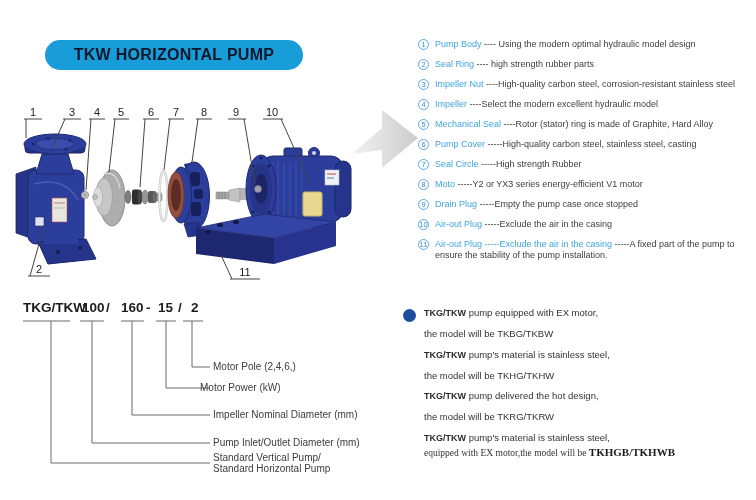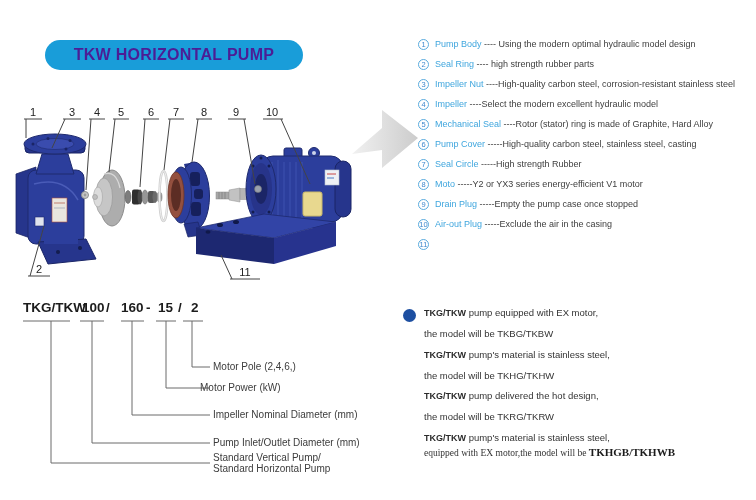--- a/index.html
+++ b/index.html
@@ -8,21 +8,21 @@
     position:relative; width:756px; height:500px; background:#fff;
     font-family:"Liberation Sans", sans-serif; color:#3a3a3a; overflow:hidden;
   }
   
   .banner {
     position:absolute; left:45px; top:40px; width:258px; height:30px;
     background:var(--banner-blue,#199dd9); border-radius:15px;
     display:flex; align-items:center; justify-content:center;
   }
   .banner span {
-    color:#4c1d95; font-weight:bold; font-size:16px; letter-spacing:.3px; white-space:nowrap;
+    color:#0f172a; font-weight:bold; font-size:16px; letter-spacing:.3px; white-space:nowrap;
   }
   
   .diagram { position:absolute; left:8px; top:92px; }
   .diagram text { font-family:"Liberation Sans", sans-serif; font-size:11px; fill:#222; }
   
   .big-arrow { position:absolute; left:348px; top:98px; }
   
   .plist { position:absolute; left:418px; top:39px; width:336px; }
   .part-row { position:relative; padding-left:17px; font-size:9px; line-height:11.6px;
               margin-bottom:8.4px; white-space:nowrap; }
@@ -216,21 +216,21 @@
       <div class="part-row"><span class="pnum">1</span><span><span class="pname">Pump Body</span><span class="pdesc"> ---- Using the modern optimal hydraulic model design</span></span></div>
       <div class="part-row"><span class="pnum">2</span><span><span class="pname">Seal Ring</span><span class="pdesc"> ---- high strength rubber parts</span></span></div>
       <div class="part-row"><span class="pnum">3</span><span><span class="pname">Impeller Nut</span><span class="pdesc"> ----High-quality carbon steel, corrosion-resistant stainless steel</span></span></div>
       <div class="part-row"><span class="pnum">4</span><span><span class="pname">Impeller</span><span class="pdesc"> ----Select the modern excellent hydraulic model</span></span></div>
       <div class="part-row"><span class="pnum">5</span><span><span class="pname">Mechanical Seal</span><span class="pdesc"> ----Rotor (stator) ring is made of Graphite, Hard Alloy</span></span></div>
       <div class="part-row"><span class="pnum">6</span><span><span class="pname">Pump Cover</span><span class="pdesc"> -----High-quality carbon steel, stainless steel, casting</span></span></div>
       <div class="part-row"><span class="pnum">7</span><span><span class="pname">Seal Circle</span><span class="pdesc"> -----High strength Rubber</span></span></div>
       <div class="part-row"><span class="pnum">8</span><span><span class="pname">Moto</span><span class="pdesc"> -----Y2 or YX3 series energy-efficient V1 motor</span></span></div>
       <div class="part-row"><span class="pnum">9</span><span><span class="pname">Drain Plug</span><span class="pdesc"> -----Empty the pump case once stopped</span></span></div>
       <div class="part-row"><span class="pnum">10</span><span><span class="pname">Air-out Plug</span><span class="pdesc"> -----Exclude the air in the casing</span></span></div>
-      <div class="part-row wrap2"><span class="pnum">11</span></div>
+      <div class="part-row wrap2"><span class="pnum">11</span><span><span class="pname">Air-out Plug -----Exclude the air in the casing</span><span class="pdesc"> -----A fixed part of the pump to</span><br><span class="pdesc">ensure the stability of the pump installation.</span></span></div>
     </div>
 
   <div>
     <span class="mcode" style="left:23px">TKG/TKW</span>
     <span class="mcode" style="left:82px">100</span>
     <span class="mcode" style="left:106px">/</span>
     <span class="mcode" style="left:121px">160</span>
     <span class="mcode" style="left:146px">-</span>
     <span class="mcode" style="left:158px">15</span>
     <span class="mcode" style="left:178px">/</span>

